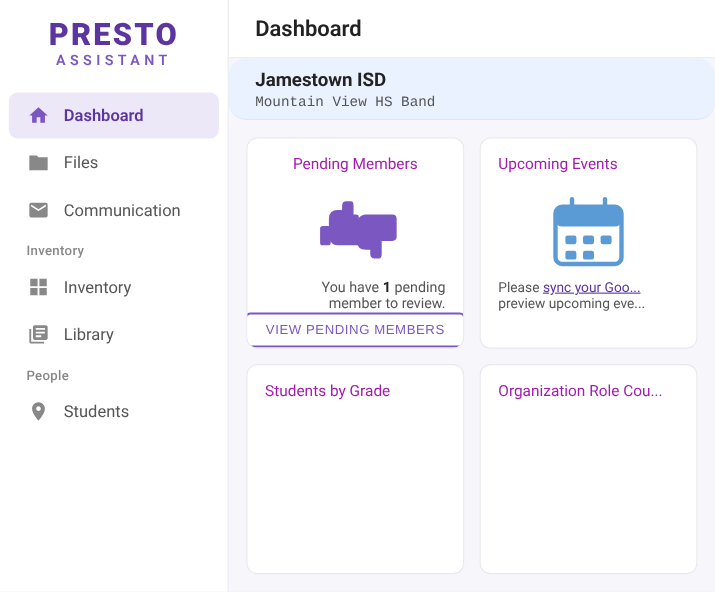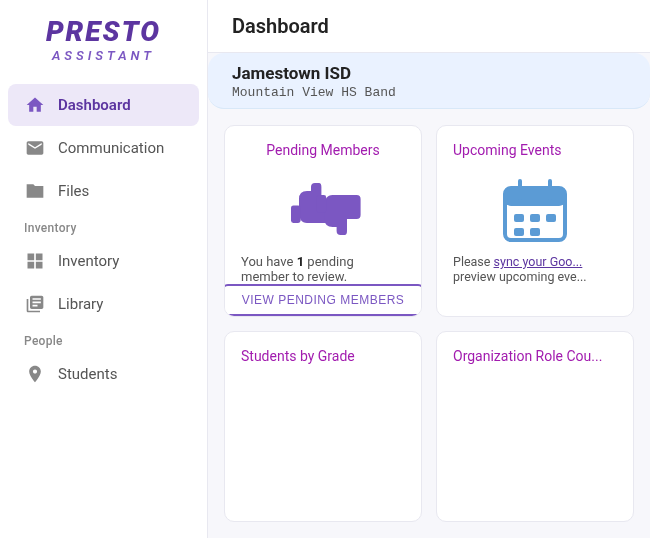--- a/index.html
+++ b/index.html
@@ -22,21 +22,20 @@
       flex-direction: column;
       border-right: 1px solid #e8e8f0;
       overflow: hidden;
     }
 
     .logo-area {
       padding: 18px 4px 16px;
       display: flex;
       flex-direction: column;
       align-items: center;
-      font-style: italic;
     }
 
     .logo-text {
       font-size: 28px;
       font-weight: 900;
       color: #5c35a0;
       letter-spacing: 2px;
       line-height: 1;
     }
 
@@ -165,21 +164,21 @@
     .thumbs-icon {
       margin: 10px 0 8px;
       display: flex;
       align-items: center;
       justify-content: center;
     }
 
     .pending-text {
       font-size: 13px;
       color: #555;
-      text-align: left;
+      text-align: right;
       margin-bottom: 0;
     }
 
     .pending-text strong {
       font-weight: 700;
       color: #222;
     }
 
     .view-btn {
       border: 2px solid #7b57c2;
@@ -244,33 +243,33 @@
         <svg width="20" height="20" viewBox="0 0 24 24" fill="#7b57c2">
           <path d="M10 20v-6h4v6h5v-8h3L12 3 2 12h3v8z"></path>
         </svg>
       </span>
       <span>Dashboard</span>
     </div>
 
     <div class="nav-item">
       <span class="icon">
         <svg width="20" height="20" viewBox="0 0 24 24" fill="#888">
+          <path d="M10 4H2v16h20V6H12l-2-2z"></path>
+        </svg>
+      </span>
+      <span>Files</span>
+    </div>
+
+    <div class="nav-item">
+      <span class="icon">
+        <svg width="20" height="20" viewBox="0 0 24 24" fill="#888">
           <path d="M20 4H4c-1.1 0-2 .9-2 2v12c0 1.1.9 2 2 2h16c1.1 0 2-.9 2-2V6c0-1.1-.9-2-2-2zm0 4l-8 5-8-5V6l8 5 8-5v2z"></path>
         </svg>
       </span>
       <span>Communication</span>
-    </div>
-
-    <div class="nav-item">
-      <span class="icon">
-        <svg width="20" height="20" viewBox="0 0 24 24" fill="#888">
-          <path d="M10 4H2v16h20V6H12l-2-2z"></path>
-        </svg>
-      </span>
-      <span>Files</span>
     </div>
 
     <div class="section-label">Inventory</div>
 
     <div class="nav-item">
       <span class="icon">
         <svg width="20" height="20" viewBox="0 0 24 24" fill="#888">
           <path d="M3 3h8v8H3zm10 0h8v8h-8zM3 13h8v8H3zm10 0h8v8h-8z"></path>
         </svg>
       </span>

